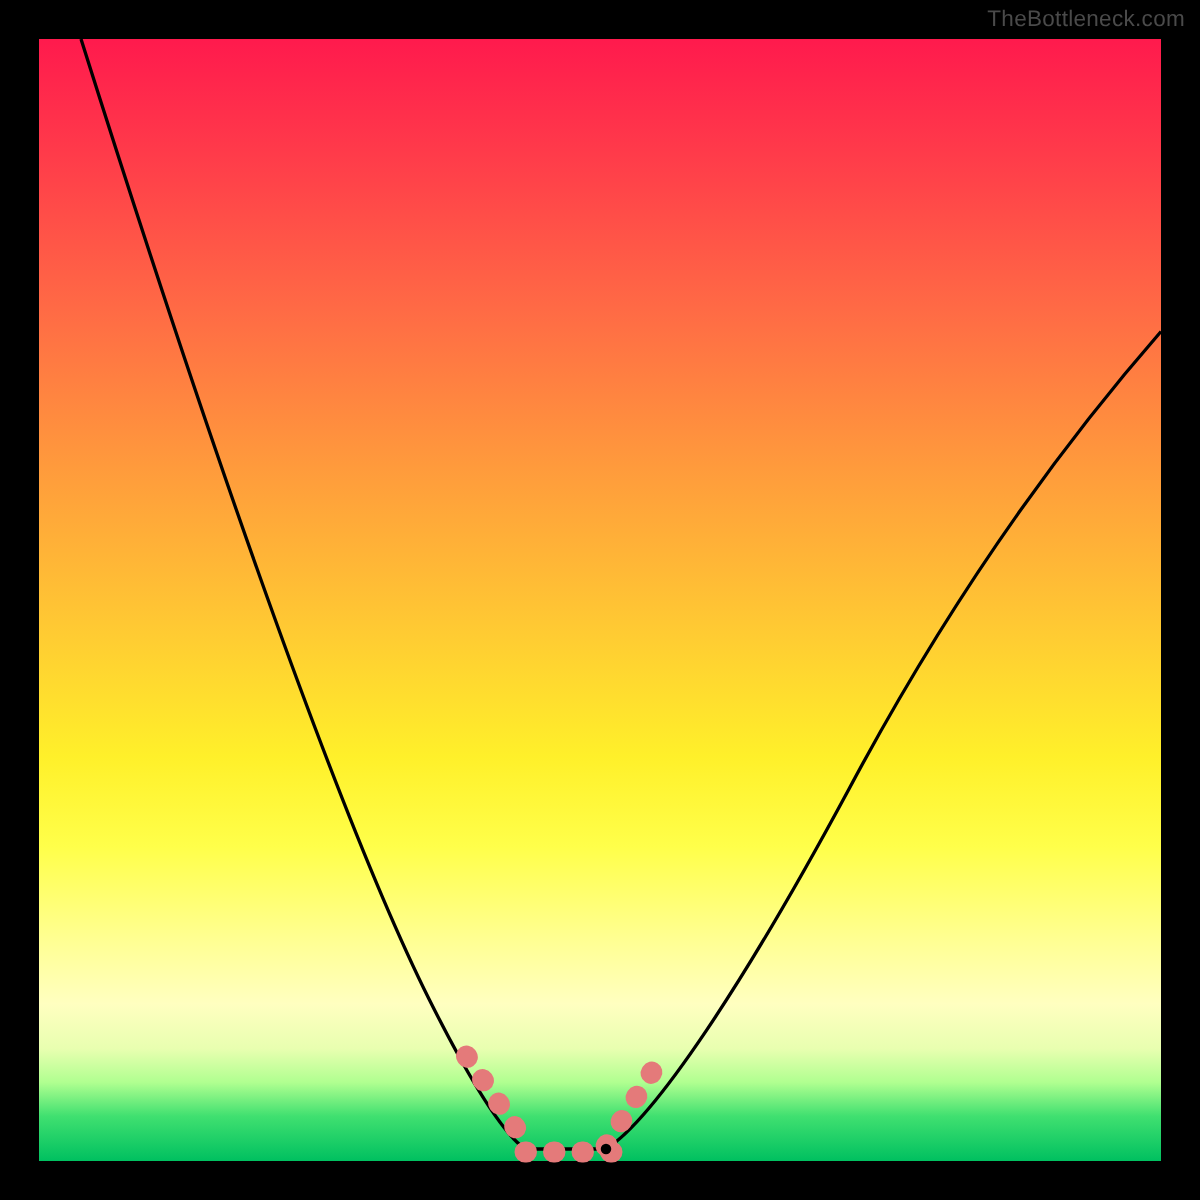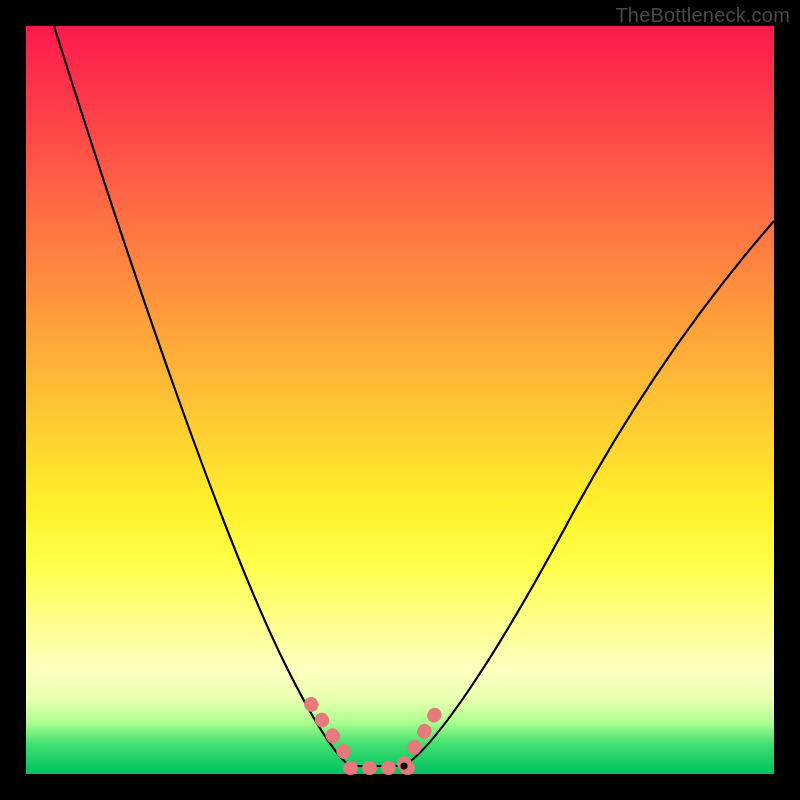--- a/index.html
+++ b/index.html
@@ -30,21 +30,21 @@
       #e8ffb0 90%,
       #b0ff90 93%,
       #40e070 96%,
       #00c060 100%);
   }
   .watermark {
     position: absolute;
     top: 4px;
     right: 10px;
     color: #4a4a4a;
-    font-size: 20px;
+    font-size: 15px;
     font-weight: 500;
     letter-spacing: 0.2px;
   }
   svg.curves {
     position: absolute;
     left: 26px;
     top: 26px;
     width: 748px;
     height: 748px;
     overflow: visible;

